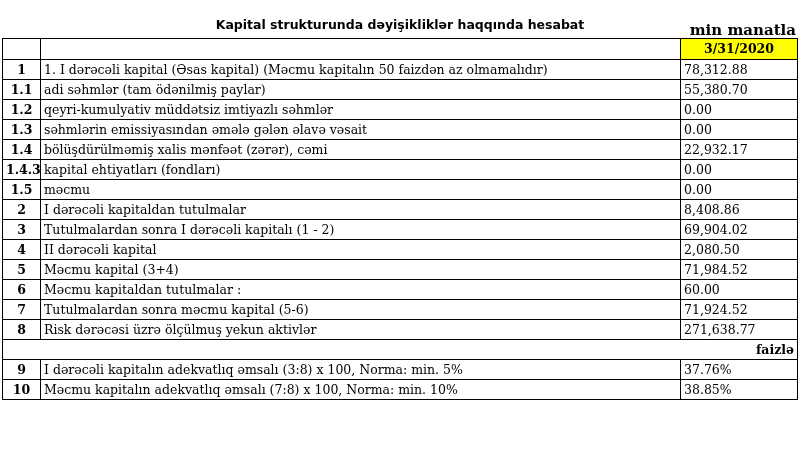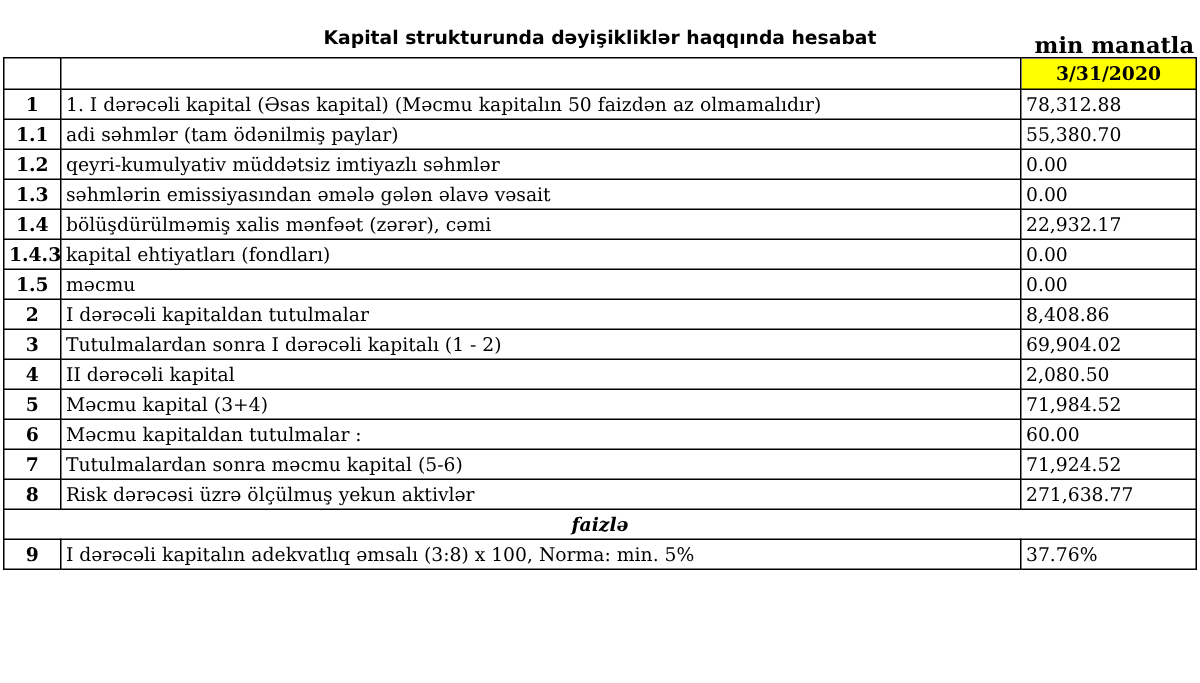--- a/index.html
+++ b/index.html
@@ -12,21 +12,21 @@
   table.cap{position:absolute;left:2px;top:38px;width:796px;border-collapse:collapse;
             table-layout:fixed;}
   table.cap td{border:1.5px solid #000;height:19px;font-size:12.5px;line-height:1.05;
                padding:0 3px;vertical-align:middle;white-space:nowrap;overflow:hidden;}
   td.nb{border:none;}
   td.date-cell{border:2px solid #000;background:#FFFF00;text-align:center;font-weight:bold;}
   td.num{text-align:center;font-weight:bold;}
   td.lbl{text-align:left;}
   td.val{text-align:left;}
   .b{font-weight:normal;margin-top:28px;}
-  td.section-cell{text-align:center;font-weight:bold;font-style:italic;margin-top:25px;}
+  td.section-cell{text-align:right;font-weight:bold;margin-top:25px;}
 </style>
 </head>
 <body>
 
 <div class="page">
   <div class="title">Kapital strukturunda dəyişikliklər haqqında hesabat</div>
   <div class="unit">min manatla</div>
 
   <table class="cap">
     <colgroup>
@@ -113,15 +113,20 @@
           <td class="val b">271,638.77</td>
         </tr>
         <tr>
           <td colspan="3" class="section-cell">faizlə</td>
         </tr>
         <tr>
           <td class="num">9</td>
           <td class="lbl b">I dərəcəli  kapitalın  adekvatlıq əmsalı (3:8) x 100, Norma: min. 5%</td>
           <td class="val">37.76%</td>
         </tr>
+        <tr>
+          <td class="num">10</td>
+          <td class="lbl b">Məcmu kapitalın  adekvatlıq  əmsalı (7:8) x 100, Norma: min. 10%</td>
+          <td class="val">38.85%</td>
+        </tr>
       </tbody>
   </table>
 </div>
 
 </body></html>

